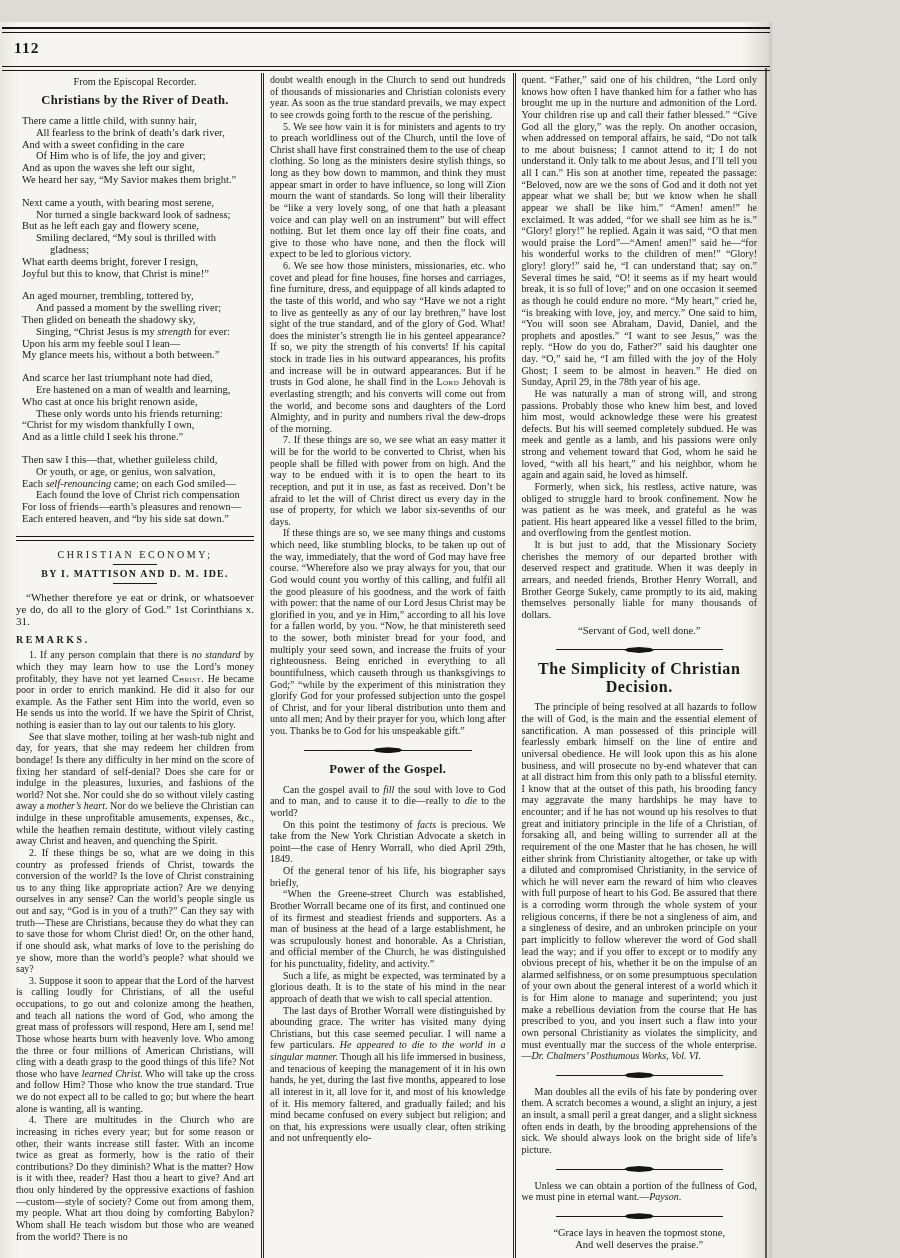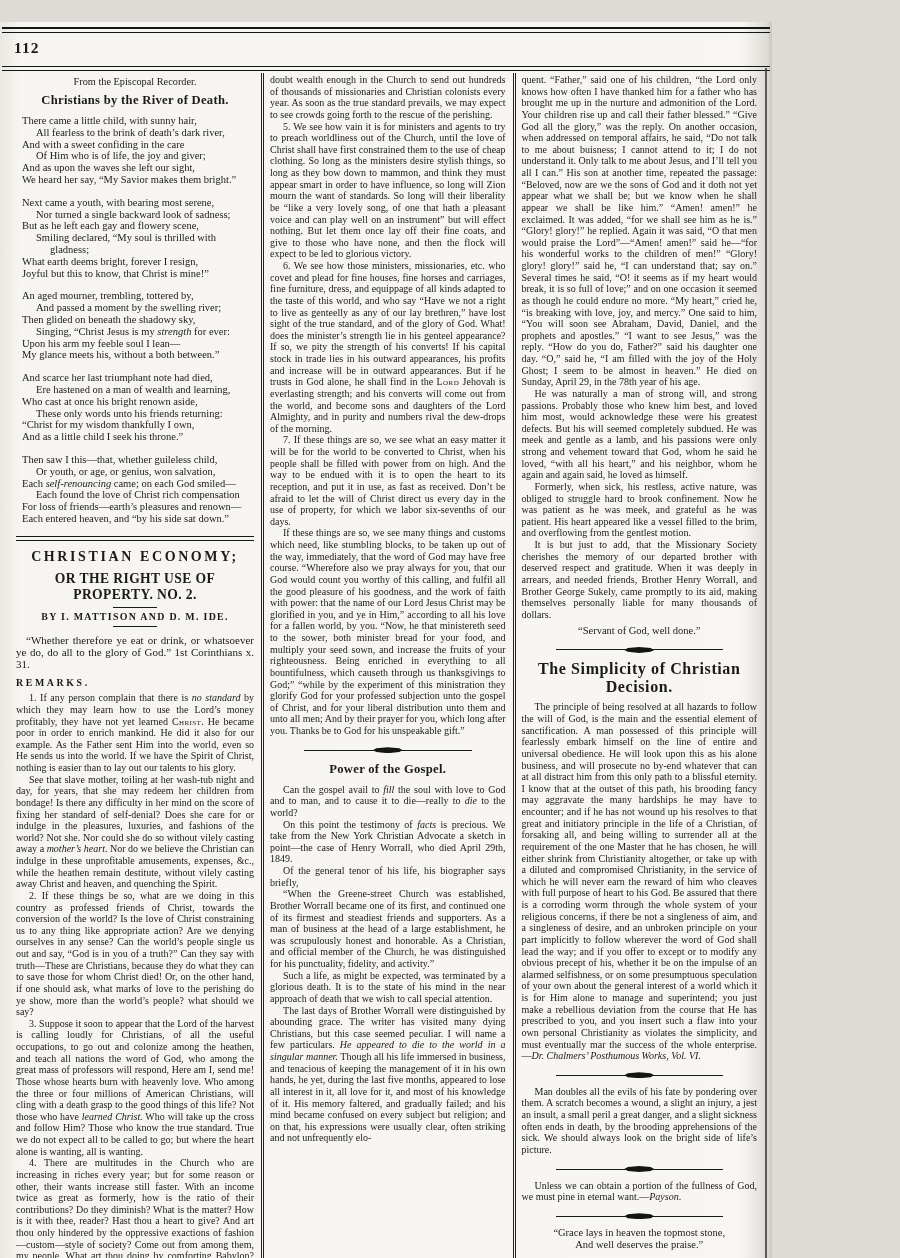--- a/index.html
+++ b/index.html
@@ -25,21 +25,21 @@
   .attribution{text-align:center;font-size:10.3px;margin:2px 0 0;}
   .title-lg{text-align:center;font-weight:bold;font-size:12.6px;margin:6px 0 7px;letter-spacing:.3px;}
   .title-sm{text-align:center;font-weight:bold;font-size:16px;margin:3px 0 5px;letter-spacing:.6px;}
   .stanza{margin:0 0 11px 6px;font-size:10.5px;line-height:11.8px;}
   .poem-line{padding-left:14px;text-indent:-14px;}
   .poem-line.indent{padding-left:28px;}
   .stanza-center{text-align:center;margin:4px 0 0;}
   .stanza-center .poem-line{padding-left:0;text-indent:0;}
 
   .double-rule{margin:7px 0 2px;height:3px;border-top:1.5px solid #161616;border-bottom:1px solid #161616;}
-  .h-economy{text-align:center;font-weight:bold;font-size:14px;letter-spacing:2.6px;margin:8px 0 0;}
+  .h-economy{text-align:center;font-weight:normal;font-size:10px;letter-spacing:2.6px;margin:8px 0 0;}
   .h-property{text-align:center;font-weight:600;font-size:13.6px;letter-spacing:.4px;margin:6px 0 0;}
   .short-rule{width:44px;border-top:1.5px solid #1a1a1a;margin:4px auto 3px;}
   .byline{text-align:center;font-weight:bold;font-size:9.9px;letter-spacing:1.3px;margin:2px 0 0;}
   .epigraph{font-weight:normal;font-size:11px;line-height:12.2px;text-align:justify;text-indent:10px;margin:7px 0 0;}
   .remarks{font-weight:700;font-size:9.9px;letter-spacing:2.6px;margin:7px 0 4px;}
   .center-line{text-align:center;font-size:10.5px;margin:5px 0 2px;}
 
   .divider{position:relative;height:12px;margin:7px 34px 5px;}
   .divider::before{content:"";position:absolute;left:0;right:0;top:6px;border-top:1px solid #1a1a1a;}
   .divider::after{content:"";position:absolute;left:50%;top:3.5px;width:30px;height:6px;margin-left:-15px;background:#151515;
@@ -101,21 +101,20 @@
         <div class="stanza">
           <div class="poem-line">Then saw I this—that, whether guileless child,</div>
           <div class="poem-line indent">Or youth, or age, or genius, won salvation,</div>
           <div class="poem-line">Each <i>self-renouncing</i> came; on each God smiled—</div>
           <div class="poem-line indent">Each found the love of Christ rich compensation</div>
           <div class="poem-line">For loss of friends—earth’s pleasures and renown—</div>
           <div class="poem-line">Each entered heaven, and “by his side sat down.”</div>
         </div>
         <div class="double-rule"></div>
         <div class="h-economy">CHRISTIAN ECONOMY;</div>
-        <div class="h-property">OR THE RIGHT USE OF PROPERTY. NO. 2.</div>
         <div class="short-rule"></div>
         <div class="byline">BY I. MATTISON AND D. M. IDE.</div>
         <div class="short-rule"></div>
         <div class="epigraph">“Whether therefore ye eat or drink, or whatsoever ye do, do all to the glory of God.”  1st Corinthians x. 31.</div>
         <div class="remarks">REMARKS.</div>
         <div class="para">1. If any person complain that there is <i>no standard</i> by which they may learn how to use the Lord’s money profitably, they have not yet learned <span class="sc">Christ</span>. He became poor in order to enrich mankind. He did it also for our example. As the Father sent Him into the world, even so He sends us into the world. If we have the Spirit of Christ, nothing is easier than to lay out our talents to his glory.</div>
         <div class="para">See that slave mother, toiling at her wash-tub night and day, for years, that she may redeem her children from bondage! Is there any difficulty in her mind on the score of fixing her standard of self-denial? Does she care for or indulge in the pleasures, luxuries, and fashions of the world? Not she. Nor could she do so without vilely casting away a <i>mother’s heart</i>. Nor do we believe the Christian can indulge in these unprofitable amusements, expenses, &amp;c., while the heathen remain destitute, without vilely casting away Christ and heaven, and quenching the Spirit.</div>
         <div class="para">2. If these things be so, what are we doing in this country as professed friends of Christ, towards the conversion of the world? Is the love of Christ constraining us to any thing like appropriate action? Are we denying ourselves in any sense? Can the world’s people single us out and say, “God is in you of a truth?” Can they say with truth—These are Christians, because they do what they can to save those for whom Christ died! Or, on the other hand, if one should ask, what marks of love to the perishing do ye show, more than the world’s people? what should we say?</div>
         <div class="para">3. Suppose it soon to appear that the Lord of the harvest is calling loudly for Christians, of all the useful occupations, to go out and colonize among the heathen, and teach all nations the word of God, who among the great mass of professors will respond, Here am I, send me! Those whose hearts burn with heavenly love. Who among the three or four millions of American Christians, will cling with a death grasp to the good things of this life? Not those who have <i>learned Christ.</i> Who will take up the cross and follow Him? Those who know the true standard. True we do not expect all to be called to go; but where the heart alone is wanting, all is wanting.</div>
         <div class="para">4. There are multitudes in the Church who are increasing in riches every year; but for some reason or other, their wants increase still faster. With an income twice as great as formerly, how is the ratio of their contributions? Do they diminish? What is the matter? How is it with thee, reader? Hast thou a heart to give? And art thou only hindered by the oppressive exactions of fashion—custom—style of society? Come out from among them, my people. What art thou doing by comforting Babylon? Whom shall He teach wisdom but those who are weaned from the world? There is no</div>

